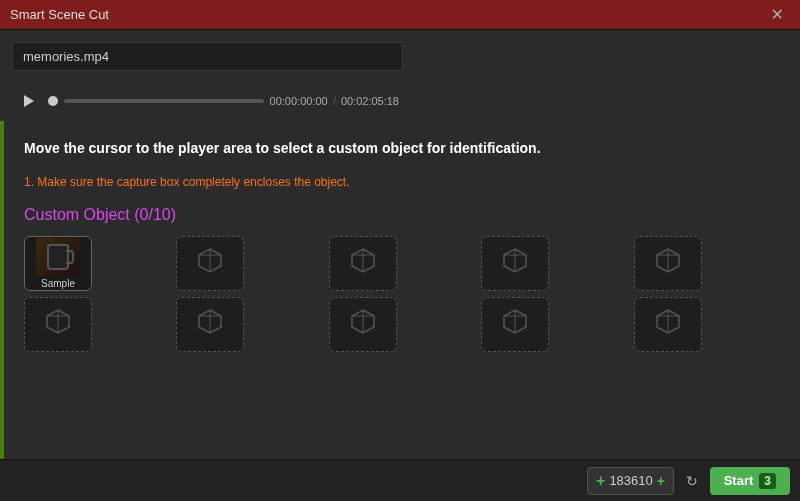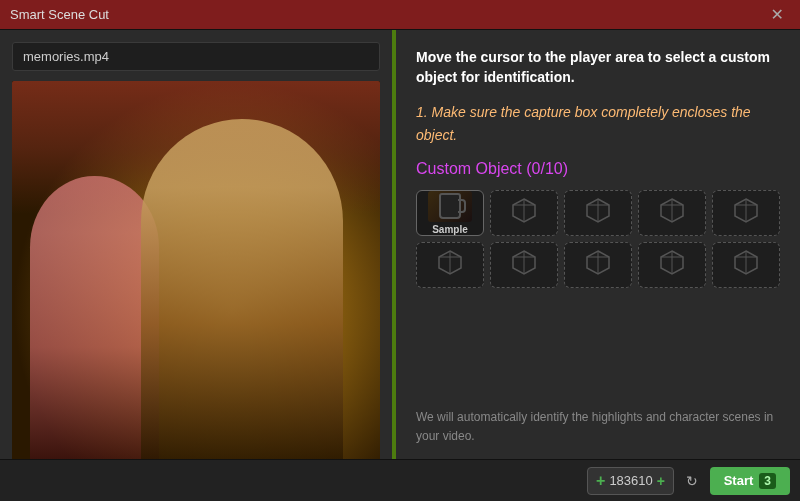--- a/index.html
+++ b/index.html
@@ -30,20 +30,21 @@
       color: #aaa;
       font-size: 16px;
       background: none;
       border: none;
       padding: 2px 6px;
     }
 
     .main-content {
       display: flex;
       height: calc(501px - 30px);
+      flex-direction: column;
     }
 
     
     .left-panel {
       width: 415px;
       display: flex;
       flex-direction: column;
       padding: 12px 12px 0 12px;
       background: #2b2b2b;
     }
@@ -224,49 +225,47 @@
       border-left: 4px solid #4d7c0f;
     }
     .instruction-title {
       color: #fff;
       font-size: 14px;
       font-weight: bold;
       line-height: 1.4;
       margin-bottom: 4px;
     }
     .instruction-item {
-      color: #fdba74;
-      font-size: 14px;
+      color: #f97316;
+      font-size: 12px;
       line-height: 1.6;
-      font-style: italic;
     }
     .custom-object-label {
       color: #d946ef;
       font-size: 16px;
       margin-top: 4px;
     }
     .objects-grid {
       display: grid;
       grid-template-columns: repeat(5, 1fr);
       gap: 6px;
       margin-top: 2px;
     }
     .object-cell {
       width: 68px;
-      height: 46px;
+      height: 55px;
       background: #1e1e1e;
       border: 1.5px dashed #555;
       border-radius: 6px;
       display: flex;
       align-items: center;
       justify-content: center;
       flex-direction: column;
       cursor: pointer;
       position: relative;
-      font-weight: bold;
     }
     .object-cell.sample {
       border: 1.5px solid #666;
       background: #1a1a1a;
     }
     .cube-icon {
       font-size: 22px;
       color: #555;
     }
     .sample-img {
@@ -441,21 +440,20 @@
         <span class="cube-icon">
           <svg width="28" height="28" viewBox="0 0 28 28" fill="none">
             <polygon points="14,3 25,9 25,20 14,26 3,20 3,9" stroke="#555" stroke-width="1.5" fill="none"></polygon>
             <line x1="14" y1="3" x2="14" y2="26" stroke="#555" stroke-width="1"></line>
             <line x1="3" y1="9" x2="25" y2="9" stroke="#555" stroke-width="1"></line>
           </svg>
         </span>
       </div>
     </div>
 
-    <div class="bottom-note">We will automatically identify the highlights and character scenes in your video.</div>
   </div>
 </div>
 
 <div class="bottom-bar">
   <div class="credits-box">
     <span class="credits-plus">+</span>
     <span class="credits-num">183610</span>
     <span class="credits-plus-right">+</span>
   </div>
   <button class="refresh-btn">↻</button>

